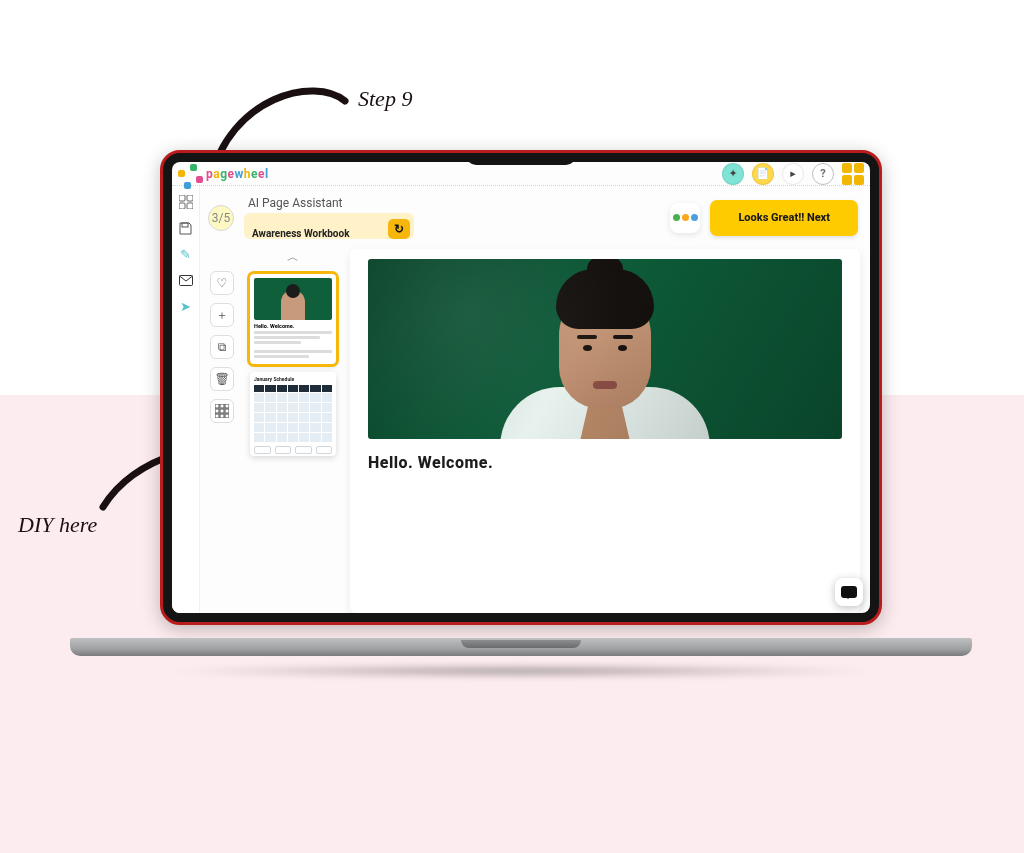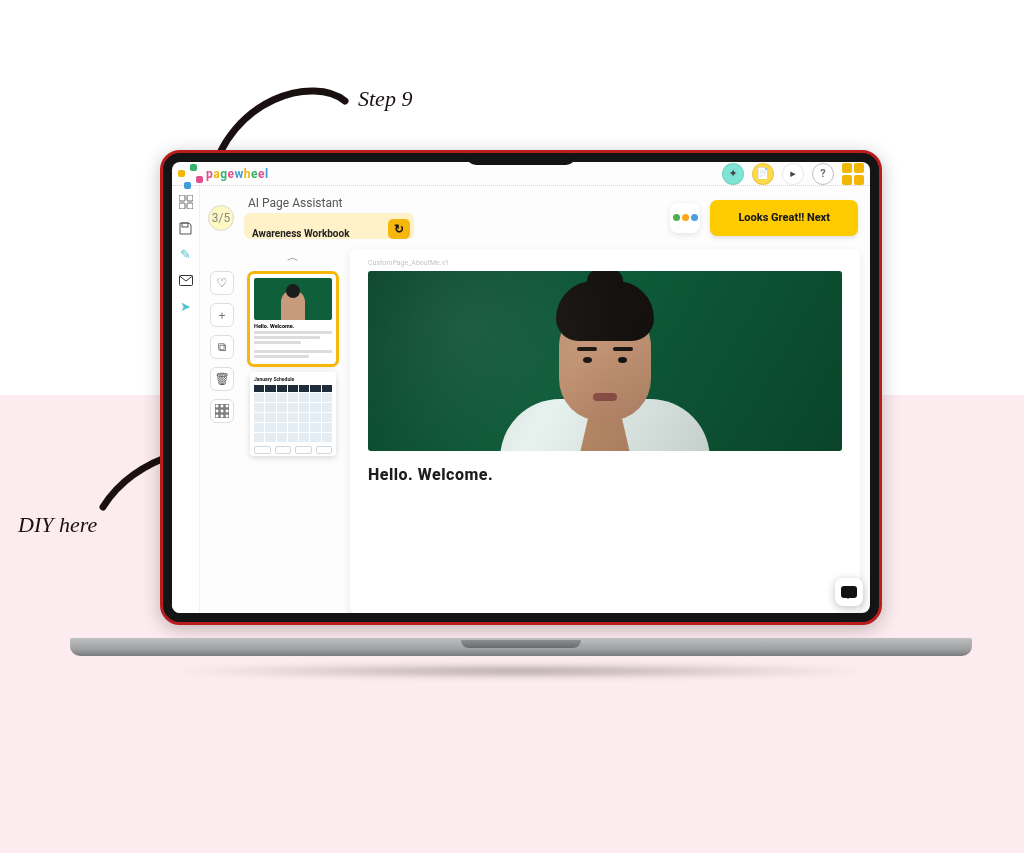--- a/index.html
+++ b/index.html
@@ -471,21 +471,20 @@
                       <span></span>
                       <span></span>
                       <span></span>
                       <span></span>
                     </div>
                 </div>
               </div>
             </div>
 
             <div class="preview" style="position:relative;">
-              <div class="preview-tag">CustomPage_AboutMe.v1</div>
               <div class="hero">
                 <div class="shirt"></div>
                 <div class="neck"></div>
                 <div class="face"></div>
                 <div class="hair"></div>
                 <div class="bun"></div>
                 <div class="brow l"></div>
                   <div class="brow r"></div>
                 <div class="eye l"></div>
                   <div class="eye r"></div>

